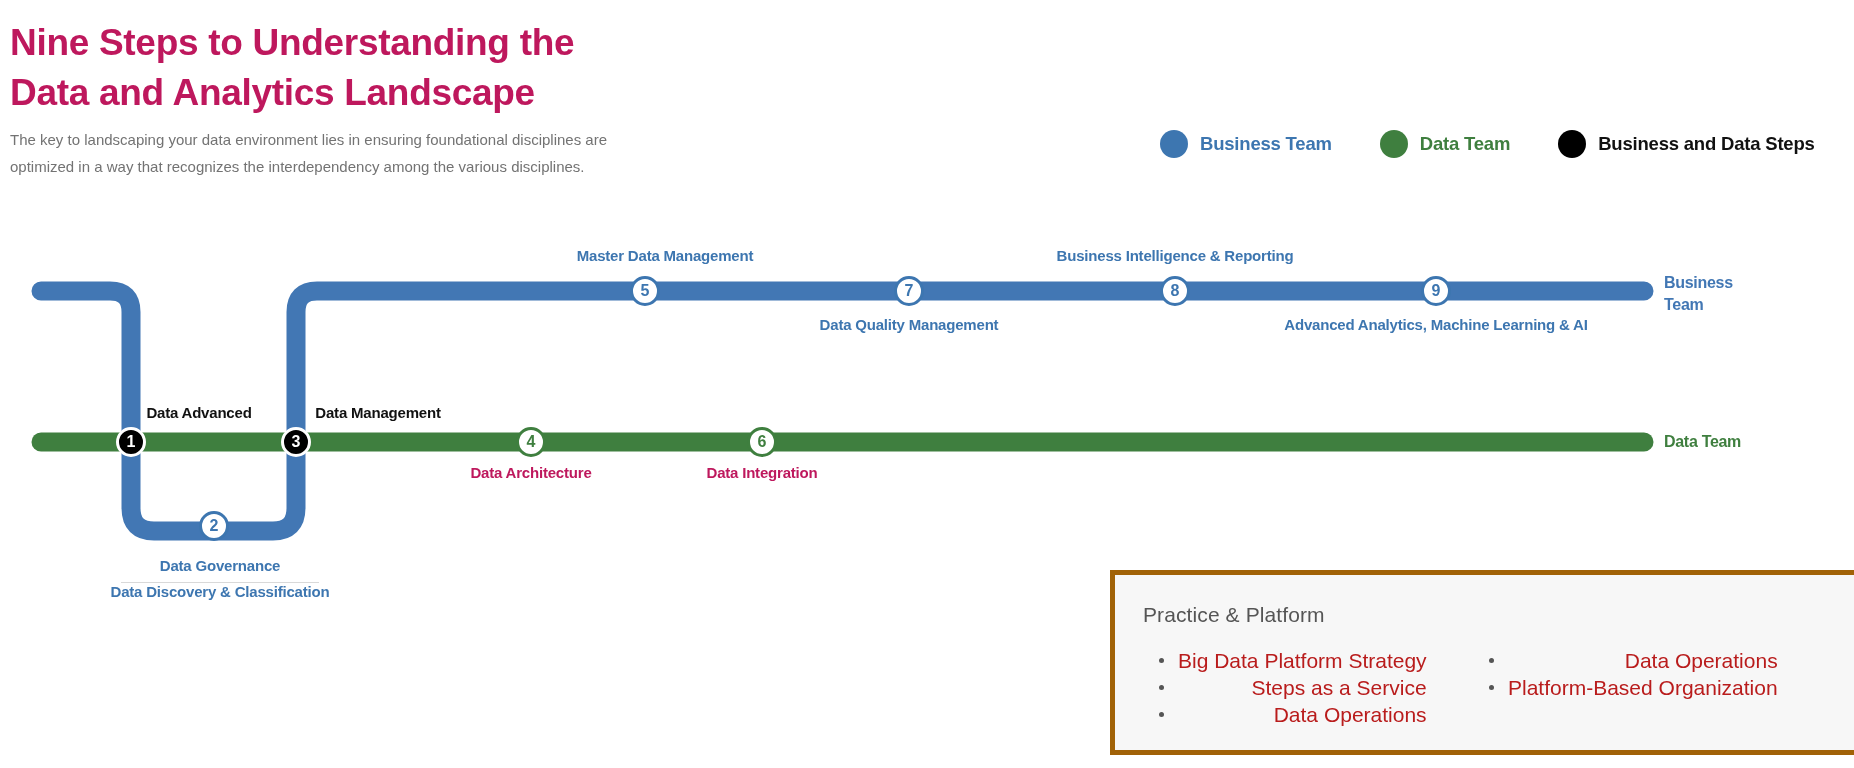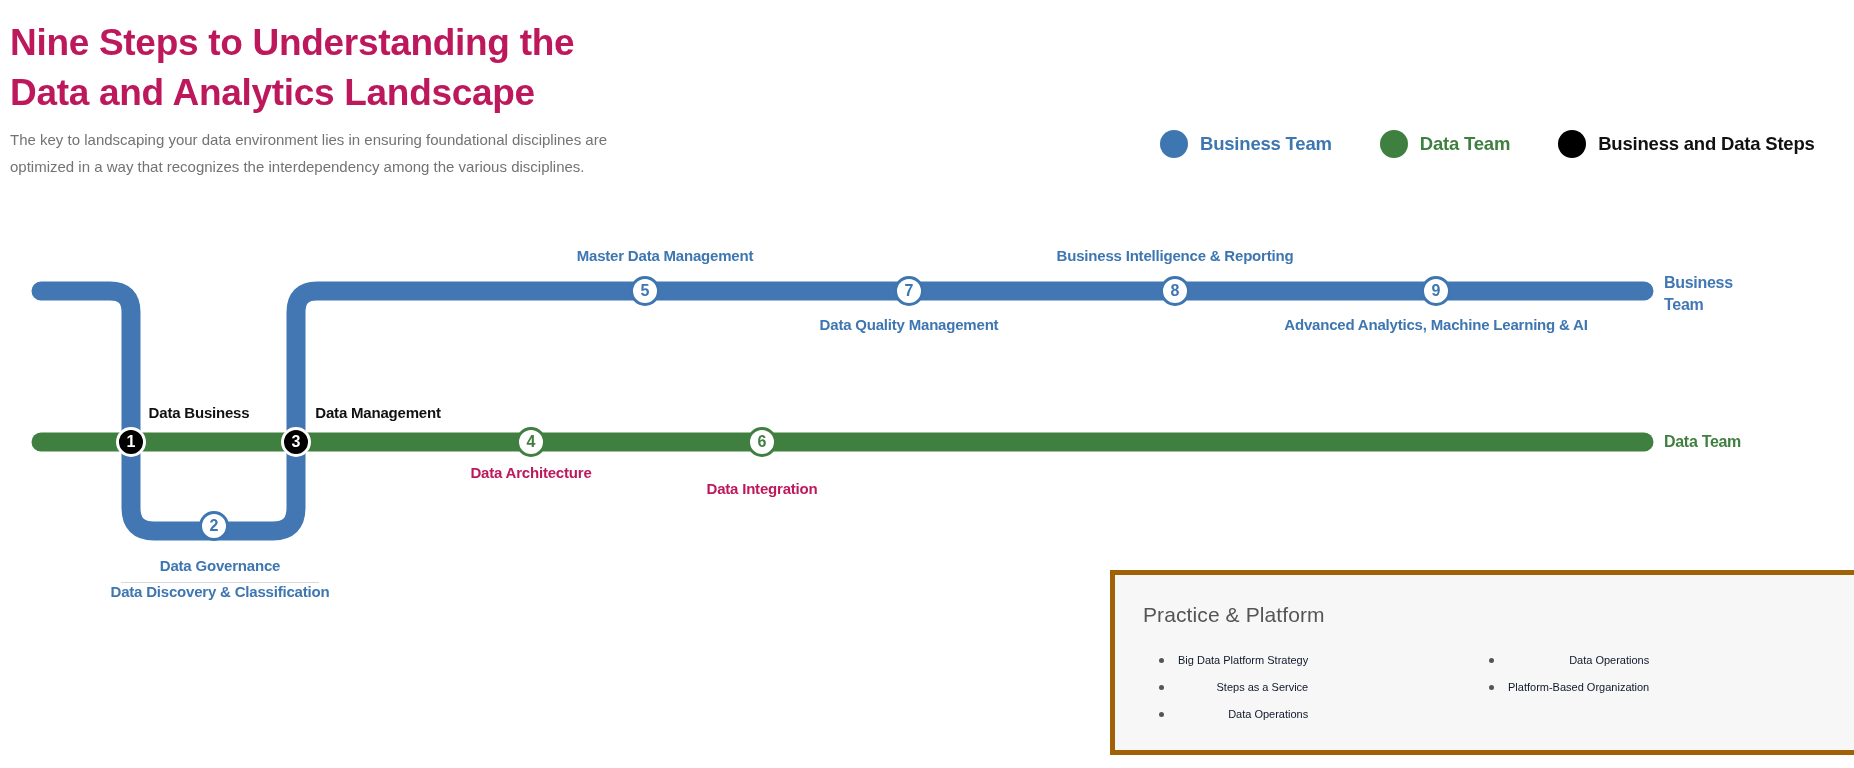--- a/index.html
+++ b/index.html
@@ -75,21 +75,21 @@
   }
   #practice-title {
     position:absolute; left:28px; top:28px;
     font-size:21px; color:#555555; font-weight:normal; letter-spacing:0.1px;
   }
   .practice-col { position:absolute; top:72px; }
   .practice-col.c1 { left:40px; }
   .practice-col.c2 { left:370px; }
   .practice-item {
     position:relative; padding-left:23px;
-    font-size:11px; line-height:27px; color:#0f172a; white-space:nowrap;
+    font-size:21px; line-height:27px; color:#b91c1c; white-space:nowrap;
   }
   .practice-item .bullet {
     position:absolute; left:4px; top:11px;
     width:5px; height:5px; border-radius:50%; background:#555555;
   }
 </style>
 </head>
 <body>
 
 <div id="page">
@@ -121,38 +121,38 @@
       <path d="M 41 291 L 110 291 Q 131 291 131 312 L 131 508 Q 131 531 154 531 L 273 531 Q 296 531 296 508 L 296 312 Q 296 291 317 291 L 1644 291" fill="none" stroke="#4277b4" stroke-width="19" stroke-linecap="round"></path>
 
       <line x1="41" y1="442" x2="1644" y2="442" stroke="#3f7f3f" stroke-width="19" stroke-linecap="round"></line>
     </svg>
 
     <div class="track-label blue" style="left:1664px; top:272px;">Business
 Team</div>
     <div class="track-label green" style="left:1664px; top:431px;">Data Team</div>
 
     <div class="node-num black" style="left:131px; top:442px;">1</div>
-    <div class="step-label black" style="left:199px; top:404px;">Data Business</div>
+    <div class="step-label black" style="left:199px; top:404px;">Data Advanced</div>
 
     <div class="node-num blue" style="left:214px; top:526px;">2</div>
     <div class="step-label blue" style="left:220px; top:557px;">Data Governance</div>
     <div class="divider-rule" style="left:220px; top:582px; width:198px;"></div>
     <div class="step-label blue" style="left:220px; top:583px;">Data Discovery &amp; Classification</div>
 
     <div class="node-num black" style="left:296px; top:442px;">3</div>
     <div class="step-label black" style="left:378px; top:404px;">Data Management</div>
 
     <div class="node-num green" style="left:531px; top:442px;">4</div>
     <div class="step-label green" style="left:531px; top:464px;">Data Architecture</div>
 
     <div class="node-num blue" style="left:645px; top:291px;">5</div>
     <div class="step-label blue" style="left:645px; top:247px;margin-left:20px;">Master Data Management</div>
 
     <div class="node-num green" style="left:762px; top:442px;">6</div>
-    <div class="step-label green" style="left:762px; top:464px;margin-top:16px;">Data Integration</div>
+    <div class="step-label green" style="left:762px; top:464px;">Data Integration</div>
 
     <div class="node-num blue" style="left:909px; top:291px;">7</div>
     <div class="step-label blue" style="left:909px; top:316px;">Data Quality Management</div>
 
     <div class="node-num blue" style="left:1175px; top:291px;">8</div>
     <div class="step-label blue" style="left:1175px; top:247px;">Business Intelligence &amp; Reporting</div>
 
     <div class="node-num blue" style="left:1436px; top:291px;">9</div>
     <div class="step-label blue" style="left:1436px; top:316px;">Advanced Analytics, Machine Learning &amp; AI</div>
 

